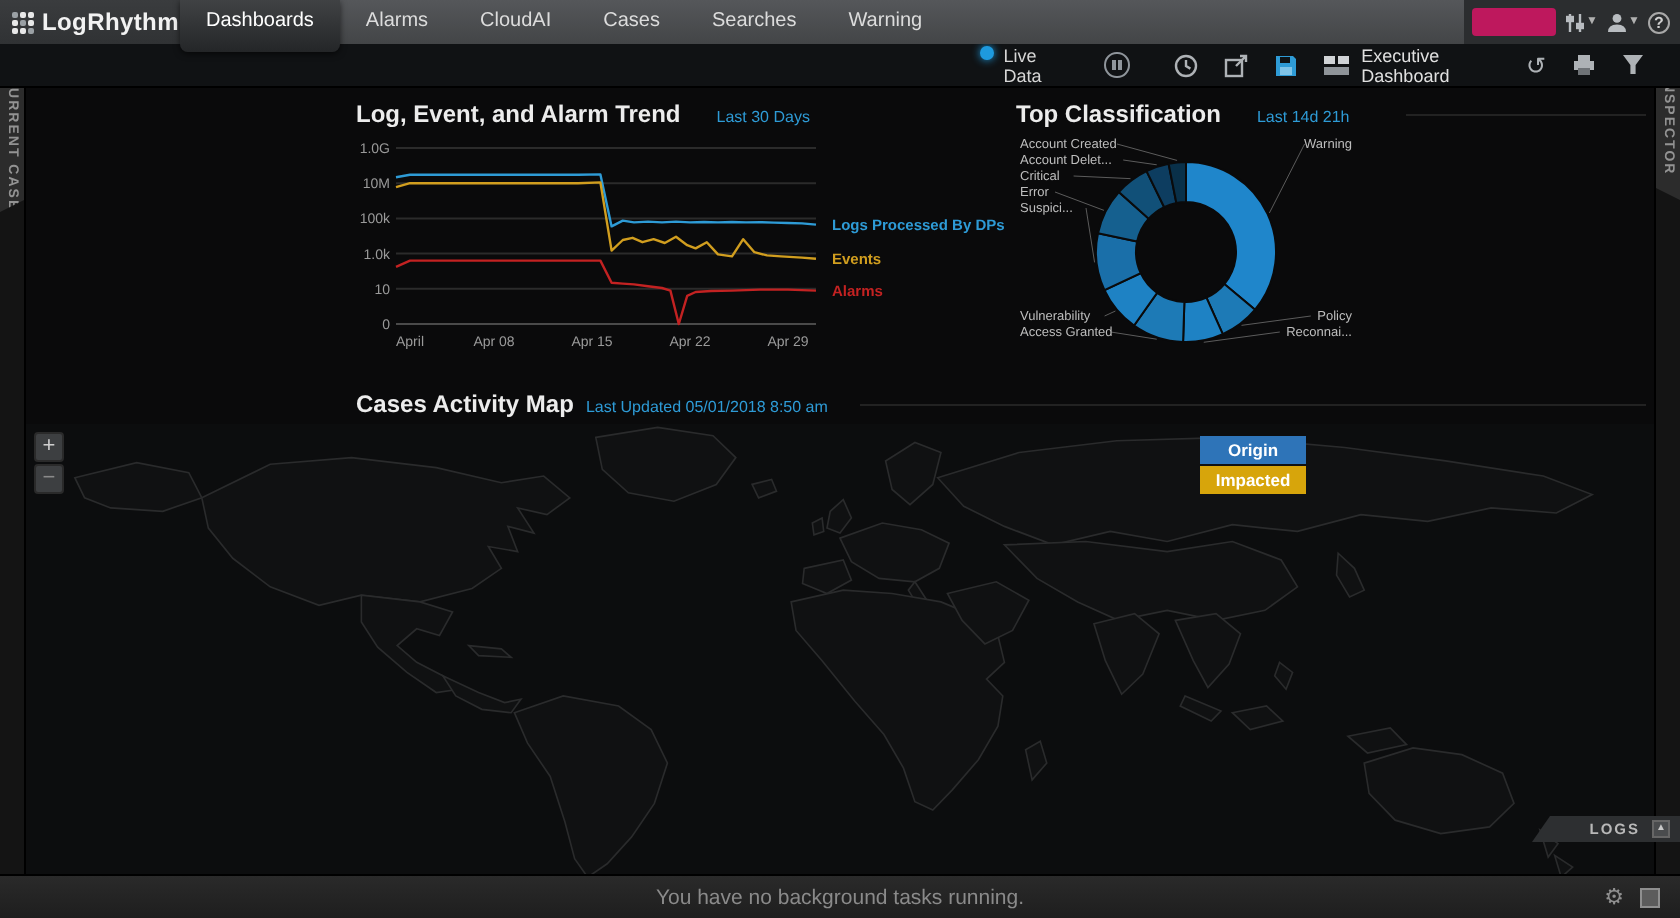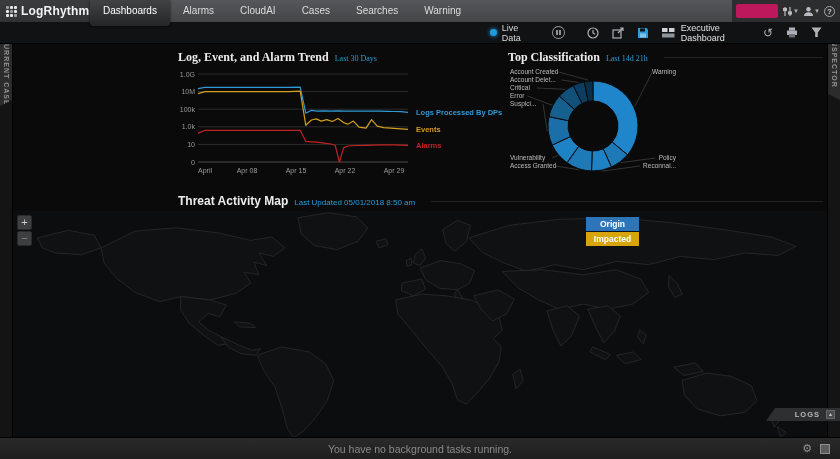--- a/index.html
+++ b/index.html
@@ -20,21 +20,21 @@
   .search-area { width:108px; display:flex; align-items:center; gap:4px; background:#2b2d2f; padding:0 5px 0 4px; }
   .search-input { width:42px; height:13px; background:#3a3c3e; border:7px solid #be185d; border-radius:2px; color:#b8b8b8; font-size:8px; padding:0 3px; outline:none; font-family:"Liberation Sans",sans-serif; }
   .search-input::placeholder { color:#9a9a9a; }
   .mini-caret { color:#b0b0b0; font-size:6px; }
   .help-circle { width:11px; height:11px; border-radius:50%; border:1px solid #a8a8a8; color:#cfcfcf; font-size:8px; font-weight:bold; line-height:9px; text-align:center; cursor:pointer; }
   .icon-btn { display:flex; align-items:center; cursor:pointer; }
 
   
   .toolbar { position:absolute; top:22px; left:0; right:0; height:22px; background:#101214; border-bottom:1px solid #000; display:flex; align-items:center; z-index:10; }
   .toolbar .spacer { flex:1; }
-  .live { display:flex; align-items:center; gap:5px; margin-left:490px; }
+  .live { display:flex; align-items:flex-start; gap:5px; margin-left:490px; }
   .live-dot { width:7px; height:7px; border-radius:50%; background:#1e9ade; box-shadow:0 0 4px #1e9ade; }
   .live-label { color:#d6d6d6; font-size:9px; }
   .pause-circle { width:13px; height:13px; border-radius:50%; border:1px solid #8f959b; margin-left:14px; display:flex; align-items:center; justify-content:center; gap:1.5px; cursor:pointer; }
   .pause-circle i { width:1.5px; height:5px; background:#8f959b; }
   .tb-icon { margin-left:13px; cursor:pointer; display:flex; align-items:center; }
   .dash-name { color:#e0e0e0; font-size:9px; margin-left:6px; }
   .tb-right { display:flex; align-items:center; margin-right:18px; gap:13px; }
   .undo-glyph { color:#aeb2b6; font-size:12px; line-height:12px; cursor:pointer; }
 
   
@@ -42,37 +42,37 @@
   .rail.left { left:0; border-right:1px solid #000; }
   .rail.right { right:0; border-left:1px solid #000; }
   .rail-tab { position:absolute; top:0; left:0; right:0; background:#2c2c2c; padding:2px 0 8px 0; clip-path:polygon(0 0,100% 0,100% calc(100% - 6px),0 100%); }
   .rail.right .rail-tab { clip-path:polygon(0 0,100% 0,100% 100%,0 calc(100% - 6px)); }
   .rail-btn { width:10px; height:10px; margin:1px auto 3px auto; background:#3d3f41; border:1px solid #555; color:#d8d8d8; font-size:6px; line-height:8px; text-align:center; cursor:pointer; }
   .rail-text { writing-mode:vertical-rl; font-size:7px; font-weight:bold; color:#939393; letter-spacing:1px; margin:0 auto; display:block; }
 
   
   .content { position:absolute; top:44px; left:13px; right:13px; bottom:22px; background:#0a0a0b; overflow:hidden; }
   .charts-row { display:flex; align-items:flex-start; padding:6px 0 0 165px; }
-  .panel-title-row { display:flex; align-items:baseline; gap:6px; height:14px;font-family:Liberation Serif, serif; }
+  .panel-title-row { display:flex; align-items:baseline; gap:18px; height:14px; }
   .panel-title { color:#ececec; font-size:12px; font-weight:bold; }
   .panel-sub { color:#2e9bd6; font-size:8px; }
   .title-rule { flex:1; height:1px; background:#222; align-self:center; margin-left:10px; margin-right:4px; }
   .trend-panel { width:330px; }
   .donut-panel { flex:1; }
   svg text { font-family:"Liberation Sans",sans-serif; }
 
   
   .map-panel { margin-top:4px; }
   .map-title-row { display:flex; align-items:baseline; gap:6px; padding-left:165px; height:14px; }
   .map-box { position:relative; margin-top:3px; height:235px; background:#0c0d0e; }
   .map-box svg.world { position:absolute; inset:0; width:100%; height:100%; }
   .map-zoom { position:absolute; left:4px; top:4px; display:flex; flex-direction:column; gap:1px; }
   .zoom-btn { width:15px; height:15px; background:#3d3f41; color:#cfcfcf; border:1px solid #2a2a2a; border-radius:2px; font-size:11px; line-height:13px; text-align:center; cursor:pointer; }
   .zoom-btn.out { color:#8a8a8a; }
-  .map-legend { position:absolute; top:6px; right:188px; width:53px; }
+  .map-legend { position:absolute; top:6px; right:174px; width:53px; }
   .legend-btn { height:14px; line-height:14px; text-align:center; color:#fff; font-size:8.5px; font-weight:bold; cursor:pointer; margin-bottom:1px; }
 
   
   .logs-bar { position:absolute; top:408px; right:0; width:74px; height:13px; background:#2d2f31; clip-path:polygon(9px 0,100% 0,100% 100%,0 100%); display:flex; align-items:center; justify-content:flex-end; gap:6px; padding-right:5px; z-index:12; cursor:pointer; }
   .logs-label { color:#b8b8b8; font-size:7.5px; font-weight:bold; letter-spacing:1px; }
   .logs-icon { width:9px; height:9px; background:#4a4c4e; border:1px solid #666; color:#c8c8c8; font-size:5px; line-height:7px; text-align:center; }
   .statusbar { position:absolute; bottom:0; left:0; right:0; height:22px; background:linear-gradient(#2a2a2a,#1e1e1e); border-top:1px solid #000; display:flex; align-items:center; justify-content:center; z-index:15; }
   .status-msg { color:#8a8a8a; font-size:10.5px; }
   .status-icons { position:absolute; right:10px; top:0; bottom:0; display:flex; align-items:center; gap:8px; }
   .gear { color:#8f8f8f; font-size:11px; cursor:pointer; }
@@ -268,21 +268,21 @@
             <line x1="53.6" y1="16" x2="70.36082289113757" y2="18.39157772201156" stroke="#5c5c5c" stroke-width="0.5"></line>
             <text x="2" y="18" text-anchor="start" fill="#bdbdbd" font-size="6.5">Account Delet...</text>
             <line x1="50.5" y1="8" x2="80.53754676868618" y2="16.216962626335757" stroke="#5c5c5c" stroke-width="0.5"></line>
             <text x="2" y="10" text-anchor="start" fill="#bdbdbd" font-size="6.5">Account Created</text>
           </svg>
       </div>
     </div>
 
     <div class="map-panel">
       <div class="map-title-row">
-        <span class="panel-title">Threat Activity Map</span>
+        <span class="panel-title">Cases Activity Map</span>
         <span class="panel-sub">Last Updated 05/01/2018 8:50 am</span>
         <span class="title-rule"></span>
       </div>
       <div class="map-box">
         <svg class="world" viewBox="0 0 1000 280" preserveAspectRatio="none">
           <g fill="#101112" stroke="#2a2b2c" stroke-width="1" vector-effect="non-scaling-stroke">
             <path d="M350,8 L388,2 L422,7 L436,20 L424,36 L398,46 L370,41 L354,27 Z"></path>
             <path d="M446,36 L458,33 L461,40 L450,44 Z"></path>
             <path d="M30,32 L68,23 L100,29 L108,44 L84,52 L52,50 L36,44 Z"></path>
             <path d="M108,44 L150,24 L200,20 L252,26 L292,35 L318,31 L334,44 L320,54 L302,50 L312,65 L296,61 L302,76 L284,73 L292,86 L274,98 L242,106 L206,102 L180,108 L150,97 L127,80 L112,62 Z"></path>

